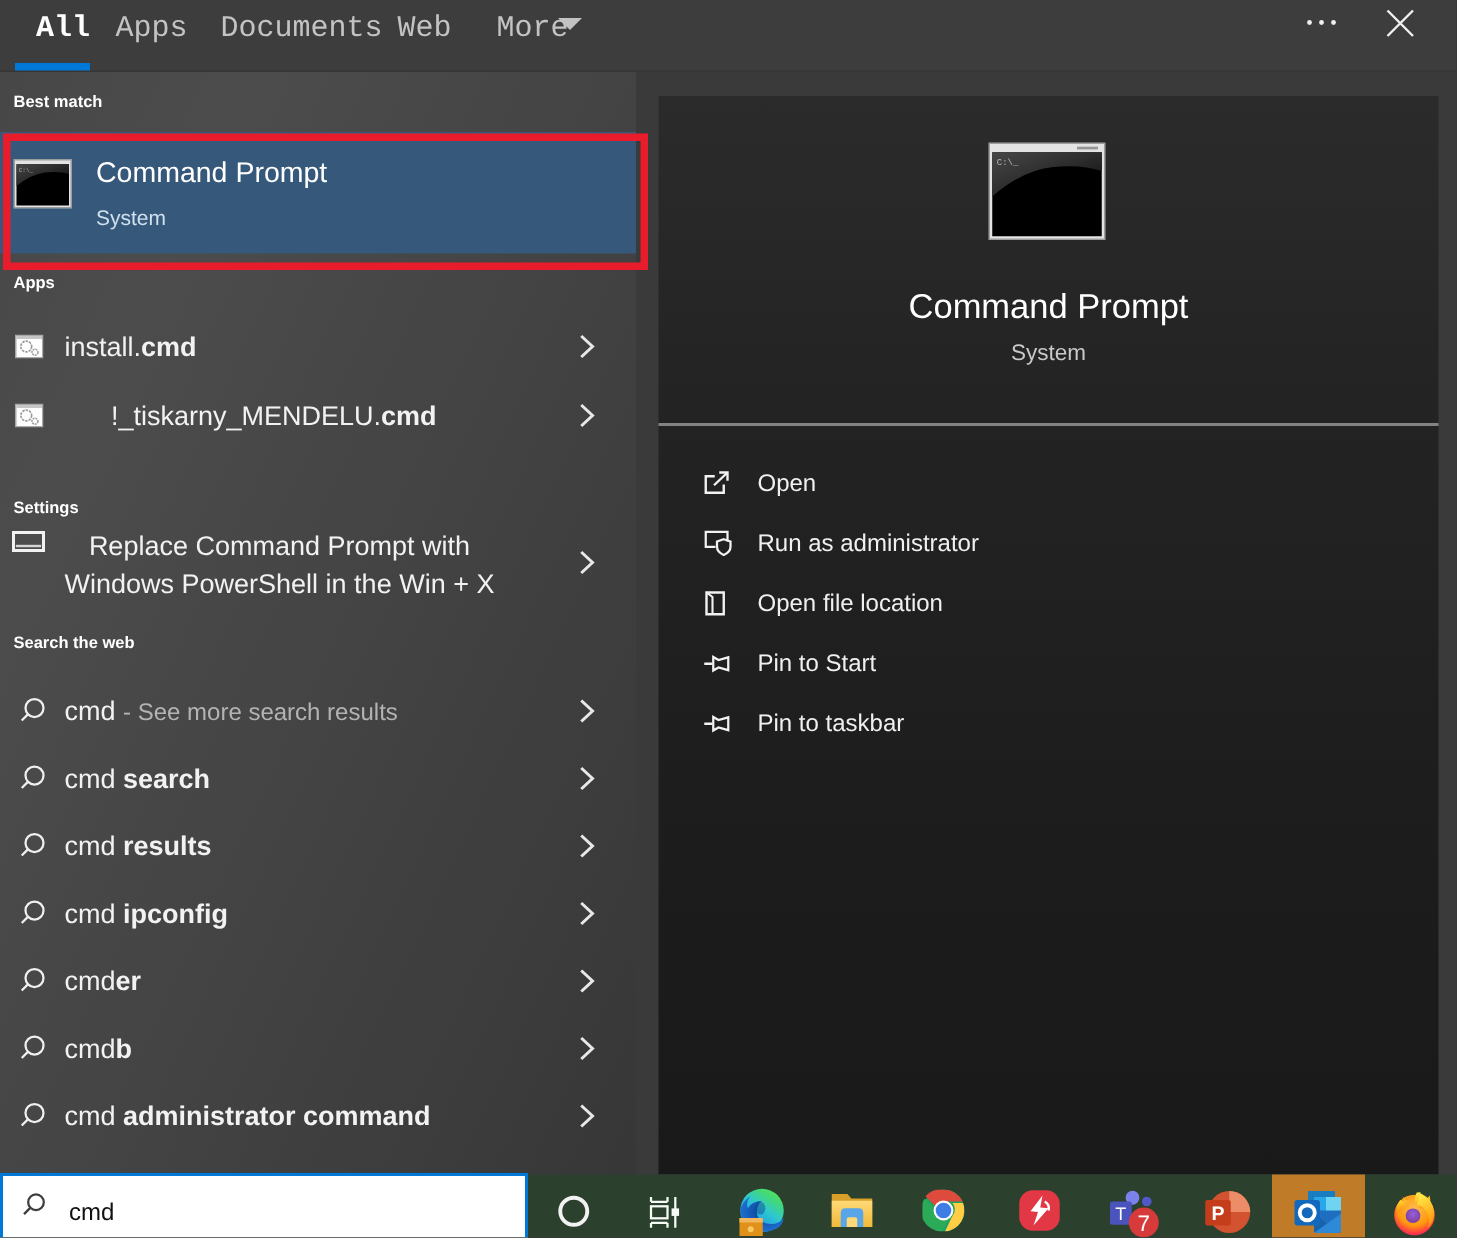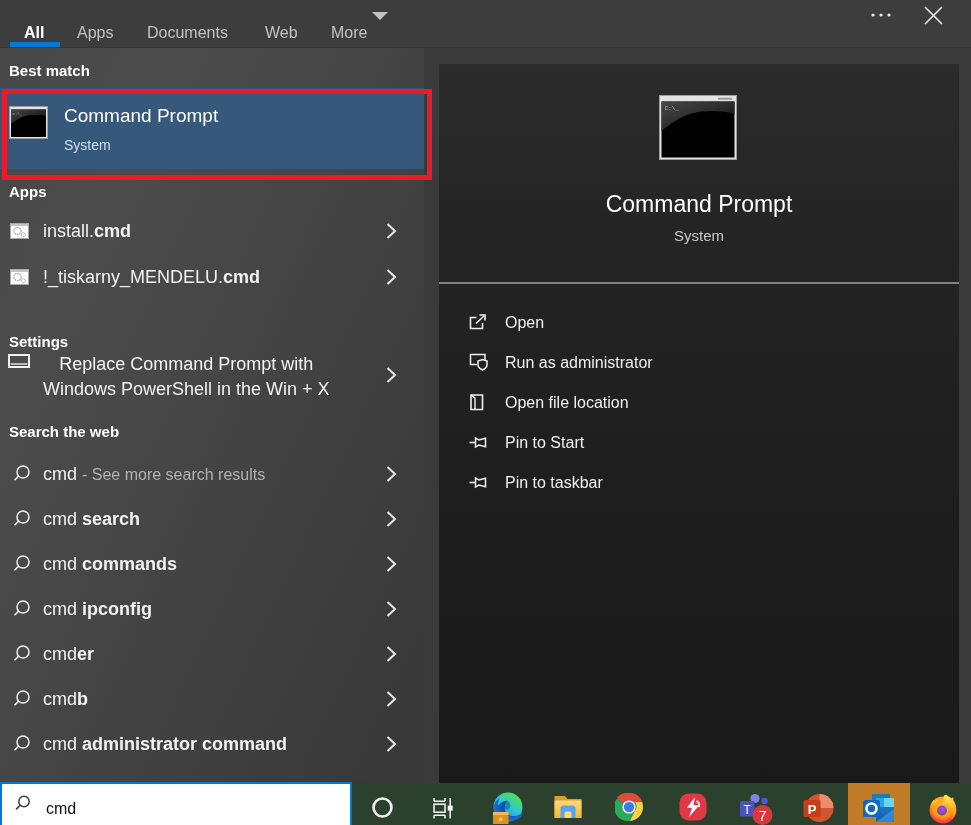--- a/index.html
+++ b/index.html
@@ -3,27 +3,27 @@
 <meta charset="utf-8">
 <style>
   * { margin:0; padding:0; box-sizing:border-box; }
   html,body { width:971px; height:825px; overflow:hidden; background:#3a3a3a;
     font-family:"Liberation Sans", sans-serif; }
   .abs { position:absolute; }
   #stage { position:relative; width:971px; height:825px; }
 
   
   #tabbar { left:0; top:0; width:971px; height:48px; background:#3d3d3d; border-bottom:1px solid #353535; }
-  .tab { position:absolute; top:24px; font-size:16px; color:#c3c3c3; }
+  .tab { position:absolute; top:8px; font-size:20px; color:#c3c3c3;font-family:Liberation Mono, monospace; }
   #underline { position:absolute; left:10px; top:42px; width:50px; height:5px; background:#0078d7; }
 
   
   #leftpanel { left:0; top:48px; width:424px; height:735px;
     background:linear-gradient(115deg,#474747 0%,#4c4c4c 22%,#464646 45%,#3d3d3d 78%,#373737 100%); }
-  .hdr { position:absolute; left:9px; font-size:15px; font-weight:bold; color:#fff; }
+  .hdr { position:absolute; left:9px; font-size:11px; font-weight:bold; color:#fff; }
   #selrow { position:absolute; left:0; top:40px; width:424px; height:81px; background:#36587a; }
   #redrect { position:absolute; left:2px; top:41px; width:430px; height:91px; border:5px solid #e91c2c; z-index:5; }
   .rowtext { position:absolute; left:43px; font-size:18px; color:#f2f2f2; white-space:nowrap;text-align:center; }
   .chev { position:absolute; left:385px; width:13px; height:18px; }
   .mag { position:absolute; left:12px; width:20px; height:20px; }
 
   
   #gapbg { left:424px; top:48px; width:547px; height:735px; background:#3a3a3a; }
   #rightpanel { left:439px; top:64px; width:520px; height:719px;
     background:linear-gradient(#2b2b2b 0%, #242424 25%, #1d1d1d 65%, #191919 100%); }
@@ -106,33 +106,33 @@
       <circle cx="7.5" cy="8" r="3.6" fill="none" stroke="#9b9b9b" stroke-width="1.1" stroke-dasharray="1.6,0.7"></circle>
       <circle cx="13.3" cy="11.8" r="2" fill="none" stroke="#9b9b9b" stroke-width="1" stroke-dasharray="1.3,0.6"></circle>
     </svg>
     <div class="rowtext" style="top:173px;">install.<b>cmd</b></div>
     <svg class="abs cmdico" style="left:10px; top:221px;" width="19" height="16" viewBox="0 0 19 16">
       <rect x="0.5" y="0.5" width="18" height="15" fill="#fdfdfd" stroke="#a8a8a8"></rect>
       <rect x="1" y="1" width="17" height="2" fill="#c6c6c6"></rect>
       <circle cx="7.5" cy="8" r="3.6" fill="none" stroke="#9b9b9b" stroke-width="1.1" stroke-dasharray="1.6,0.7"></circle>
       <circle cx="13.3" cy="11.8" r="2" fill="none" stroke="#9b9b9b" stroke-width="1" stroke-dasharray="1.3,0.6"></circle>
     </svg>
-    <div class="rowtext" style="top:219px;">!_tiskarny_MENDELU.<b>cmd</b></div>
+    <div class="rowtext" style="top:219px;margin-left:31px;">!_tiskarny_MENDELU.<b>cmd</b></div>
 
     <div class="hdr" style="top:265px;margin-top:20px;">Settings</div>
     <svg class="abs" style="left:8px; top:306px;" width="22" height="14" viewBox="0 0 22 14">
       <rect x="1" y="1" width="20" height="12" fill="none" stroke="#f2f2f2" stroke-width="2"></rect>
       <rect x="2.6" y="9.2" width="16.8" height="1.6" fill="#d5d5d5"></rect>
     </svg>
     <div class="rowtext" style="top:304px; line-height:25px;">Replace Command Prompt with<br>Windows PowerShell in the Win + X</div>
 
     <div class="hdr" style="top:375px;">Search the web</div>
     <div class="rowtext" style="top:416px;">cmd <span style="color:#b3b3b3; font-size:16px;">- See more search results</span></div>
     <div class="rowtext" style="top:461px;">cmd <b>search</b></div>
-    <div class="rowtext" style="top:506px;">cmd <b>commands</b></div>
+    <div class="rowtext" style="top:506px;">cmd <b>results</b></div>
     <div class="rowtext" style="top:551px;">cmd <b>ipconfig</b></div>
     <div class="rowtext" style="top:596px;">cmd<b>er</b></div>
     <div class="rowtext" style="top:641px;">cmd<b>b</b></div>
     <div class="rowtext" style="top:686px;">cmd <b>administrator command</b></div>
     <svg class="abs mag" style="top:416px;">
         <use href="#magn"></use>
       </svg>
     <svg class="abs mag" style="top:461px;">
         <use href="#magn"></use>
       </svg>

